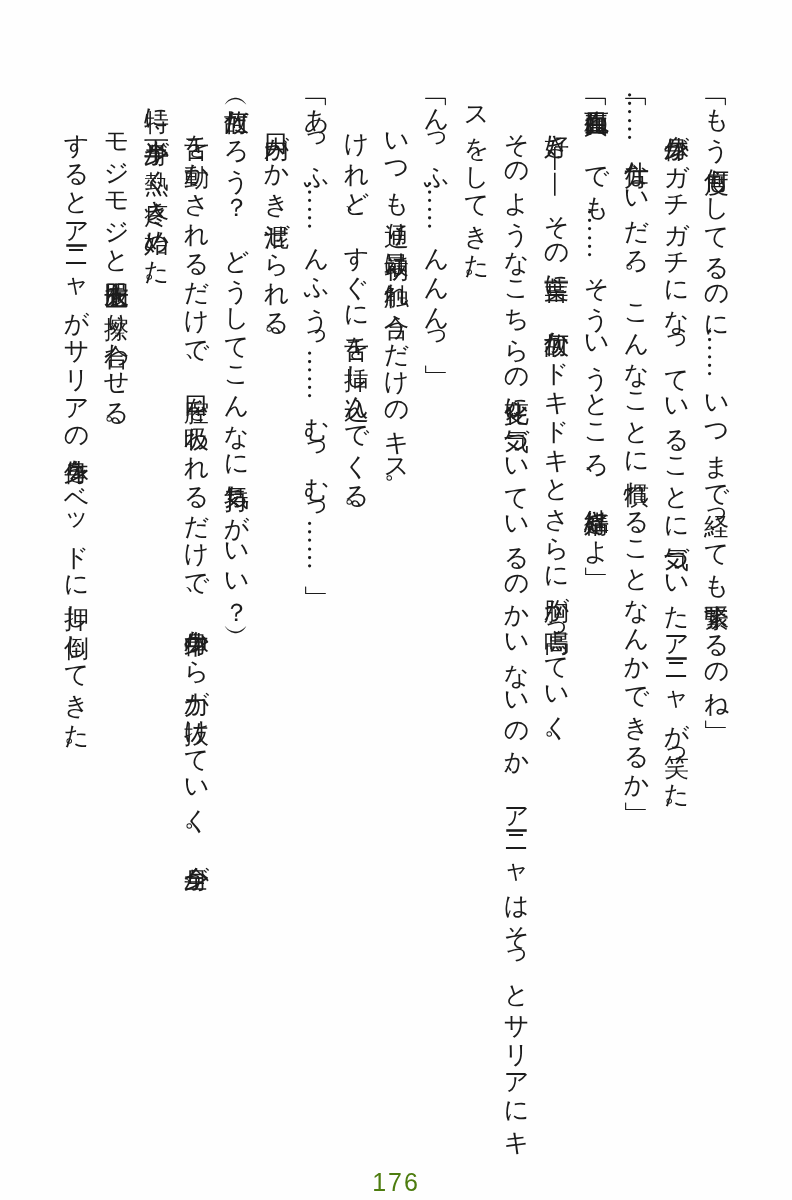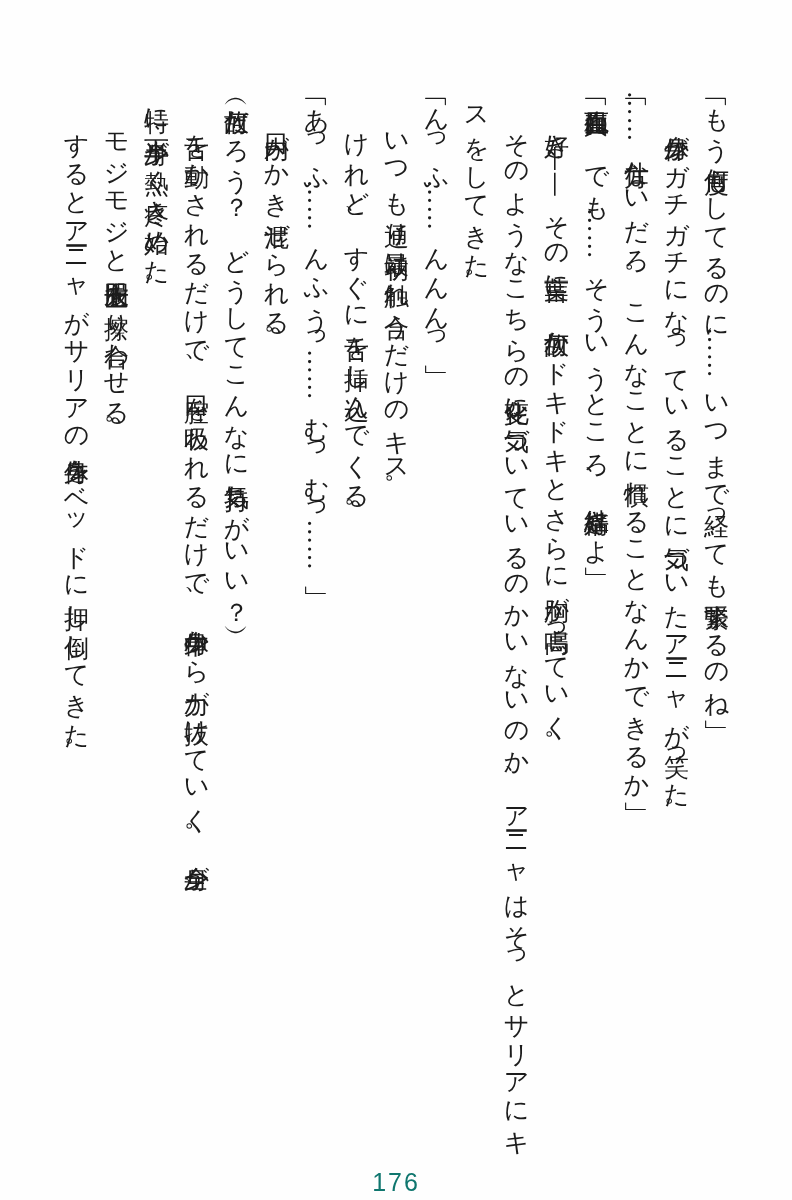--- a/index.html
+++ b/index.html
@@ -37,21 +37,21 @@
     white-space: nowrap;
   }
   .folio {
     position: absolute;
     top: 1168px;
     left: 0;
     width: 100%;
     text-align: center;
     font-size: 25px;
     letter-spacing: 2px;
-    color: #0f766e;
+    color: #4d7c0f;
     font-family: "Liberation Sans", sans-serif;
   }
 </style>
 </head>
 <body>
 
 <div class="page">
   <main class="text-block">
     <p class="line">「もう何度もしてるのに……いつまで経っても緊張するのね」</p>
     <p class="line">　身体がガチガチになっていることに気づいたアーニャが笑った。</p>

